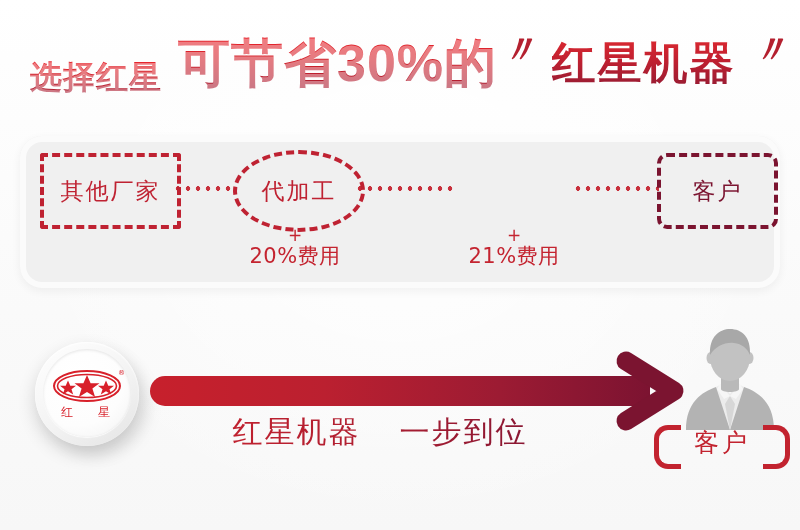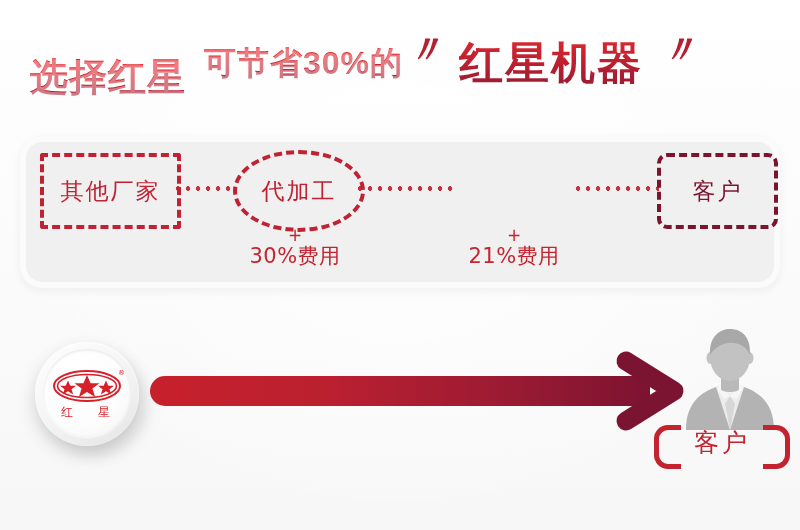--- a/index.html
+++ b/index.html
@@ -47,31 +47,31 @@
     position: absolute;
     left: 30px;
     top: 30px;
     width: 760px;
     height: 66px;
     display: flex;
     align-items: center;
     white-space: nowrap;
   }
   .headline-part {
-    font-size: 32px;
+    font-size: 52px;
     font-weight: bold;
     letter-spacing: 1px;
     line-height: 1;
     background: linear-gradient(to bottom, #e8262e 0%, #d8242c 35%, #a81d33 100%);
     -webkit-background-clip: text;
     background-clip: text;
     color: transparent;
     text-shadow: 0 1px 0 rgba(255,255,255,0.4);
   }
-  .headline-part.lead { font-size: 38px; margin-top: 28px; }
+  .headline-part.lead { font-size: 32px; margin-top: 28px; }
   .headline-emph {
     font-size: 44px;
     font-weight: bold;
     letter-spacing: 2px;
     background: linear-gradient(to bottom, #e02a30 0%, #c02030 45%, #8e1b34 100%);
     -webkit-background-clip: text;
     background-clip: text;
     color: transparent;
   }
   .quote-mark {
@@ -297,21 +297,21 @@
 
       <div class="node node-rect" style="left:20px; top:17px; width:133px; height:68px;">
         <span>其他厂家</span>
       </div>
 
       <div class="node node-ellipse" style="left:213px; top:14px; width:124px; height:74px;">
         <span>代加工</span>
       </div>
       <div class="node-sub" style="left:195px; top:92px;">
         <div class="plus">+</div>
-        <div class="fee">30%费用</div>
+        <div class="fee">20%费用</div>
       </div>
 
       <div class="node-sub" style="left:414px; top:92px;">
         <div class="plus">+</div>
         <div class="fee">21%费用</div>
       </div>
 
       <div class="node node-rect dark" style="left:637px; top:17px; width:113px; height:68px;">
         <span>客户</span>
       </div>
@@ -335,20 +335,25 @@
     </div>
   </div>
 
   <div class="arrow-shaft"></div>
   <div class="arrow-head">
     <svg width="90" height="88" viewBox="0 0 90 88">
       <polyline points="14,14 62,44 14,74" fill="none" stroke="#7b1430" stroke-width="19" stroke-linecap="round" stroke-linejoin="round"></polyline>
     </svg>
   </div>
 
+  <div class="tagline">
+    <span>红星机器</span>
+    <span class="sp"></span>
+    <span>一步到位</span>
+  </div>
 
   <div class="person">
     <svg width="108" height="104" viewBox="0 0 108 104">
 
       <path d="M10 104 C10 76 26 66 40 61 L54 72 L68 61 C82 66 98 76 98 104 Z" fill="#b3b3b3"></path>
 
       <path d="M40 61 L54 104 L68 61 L60 57 L54 68 L48 57 Z" fill="#ececec"></path>
 
       <path d="M54 70 L49 78 L54 104 L59 78 Z" fill="#d7d7d7"></path>
 

